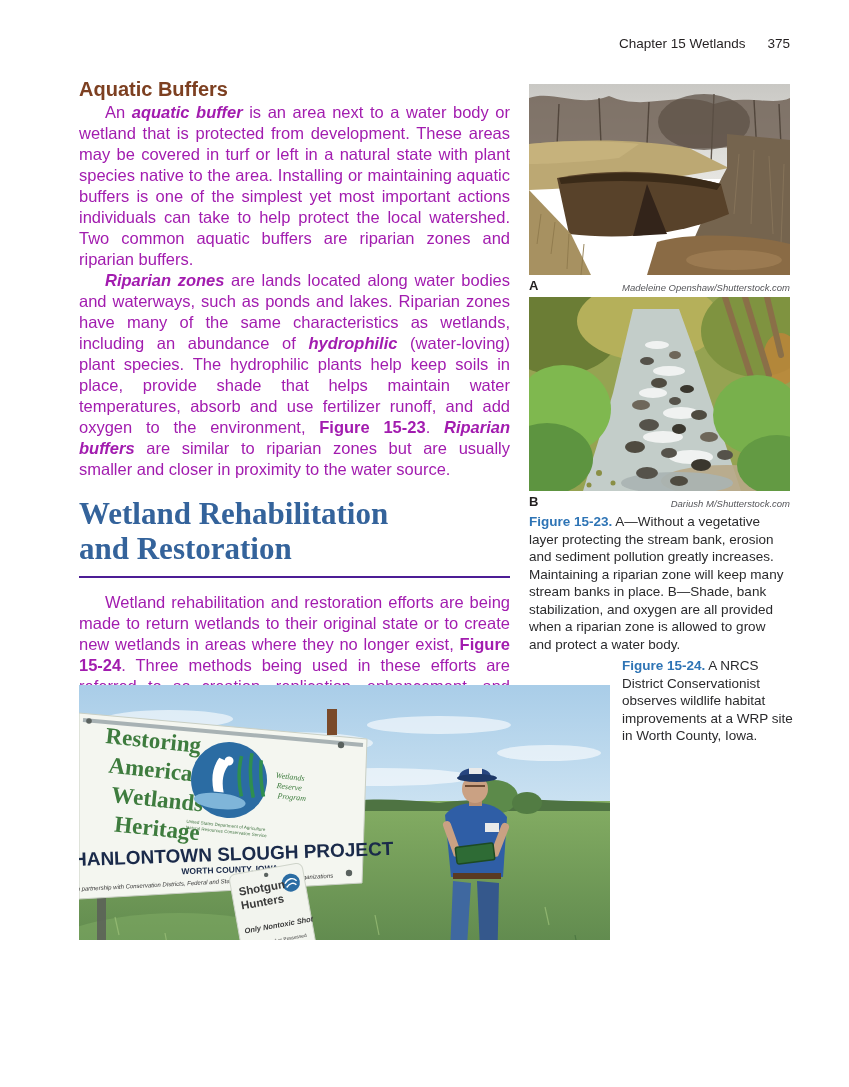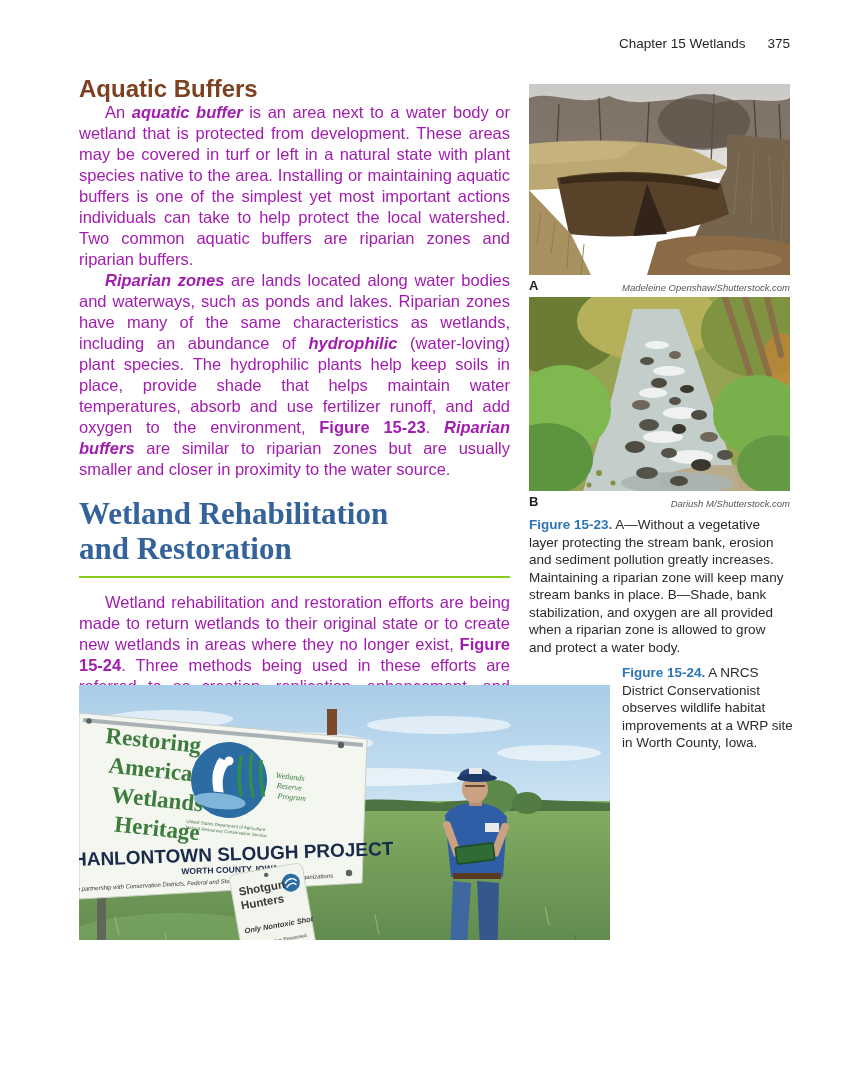--- a/index.html
+++ b/index.html
@@ -9,42 +9,42 @@
   }
   .running-head {
     position:absolute; top:36px; right:59px;
     font-size:13.5px; color:#231f20;
   }
   .running-head .pagenum { margin-left:22px; }
 
   .left-col { position:absolute; left:79px; top:76px; width:431px; }
   .section-heading {
     font-family:"Liberation Sans", sans-serif; font-weight:bold;
-    color:#7d4021; font-size:24px; line-height:26px; margin:0;
+    color:#7d4021; font-size:20px; line-height:26px; margin:0;
   }
   .serif-body {
     font-family:Liberation Sans, sans-serif; font-size:16.5px; line-height:21px;
     text-align:justify; text-indent:26px; color:#a21caf; margin:0;
   }
   .bi { font-weight:bold; font-style:italic; }
   .b  { font-weight:bold; }
   .main-heading {
     font-family:"Liberation Serif", serif; font-weight:bold; color:#34639b;
     font-size:31px; line-height:35px; margin:16px 0 12px 0;
-    padding-bottom:10px; border-bottom:2px solid #84cc16;
+    padding-bottom:10px; border-bottom:2px solid #4c1d95;
   }
   .para3 { margin-top:14px; }
 
   .right-col { position:absolute; left:529px; top:84px; width:261px; }
   .photo { display:block; }
   .figrow { display:flex; justify-content:space-between; align-items:flex-end; height:15px; margin:3px 0 4px 0; }
   .figlabel { font-weight:bold; font-size:13px; color:#231f20; }
   .figcredit { font-style:italic; font-size:9.5px; color:#56575b; }
   .caption {
-    font-size:13.5px; line-height:17.5px; color:#2a2a2c; margin-top:7px;
+    font-size:13.5px; line-height:17.5px; color:#2a2a2c; 
   }
   .cap-label { font-weight:bold; color:#2e74b5; }
 
   .big-photo { position:absolute; left:79px; top:685px; }
   .fig24-caption { position:absolute; left:622px; top:657px; width:172px; }
   .big-photo-credit {
     position:absolute; left:79px; top:1008px; width:531px; text-align:right;
     font-style:italic; font-size:9.5px; color:#56575b;
   }
   .footer {

